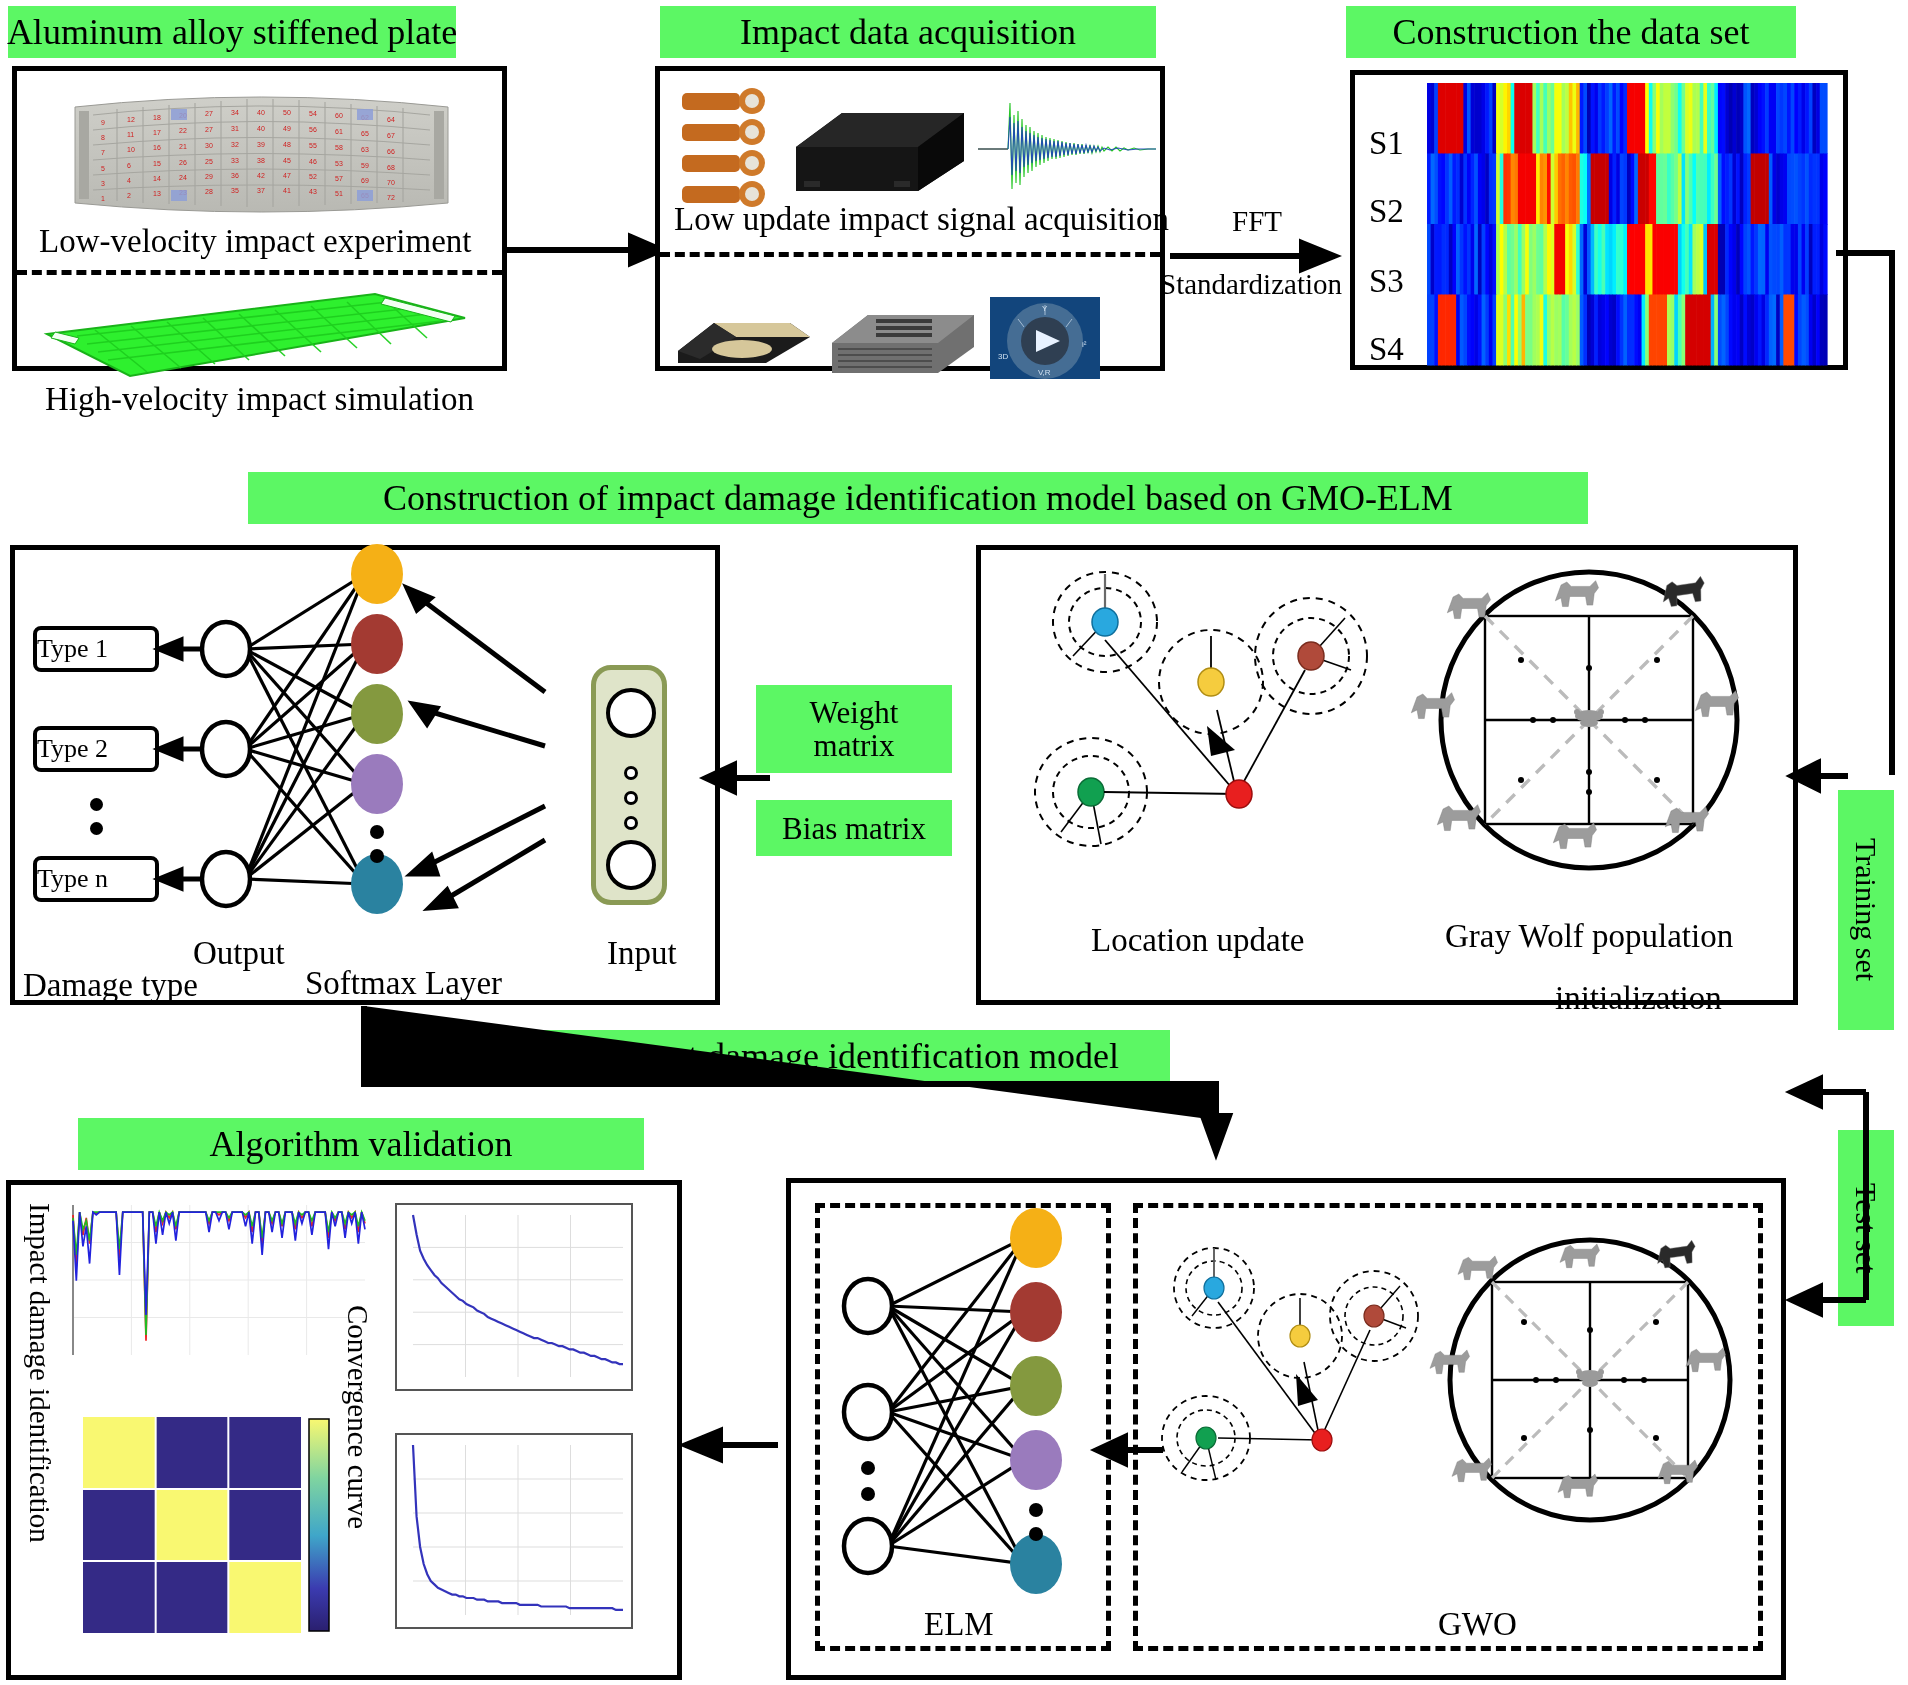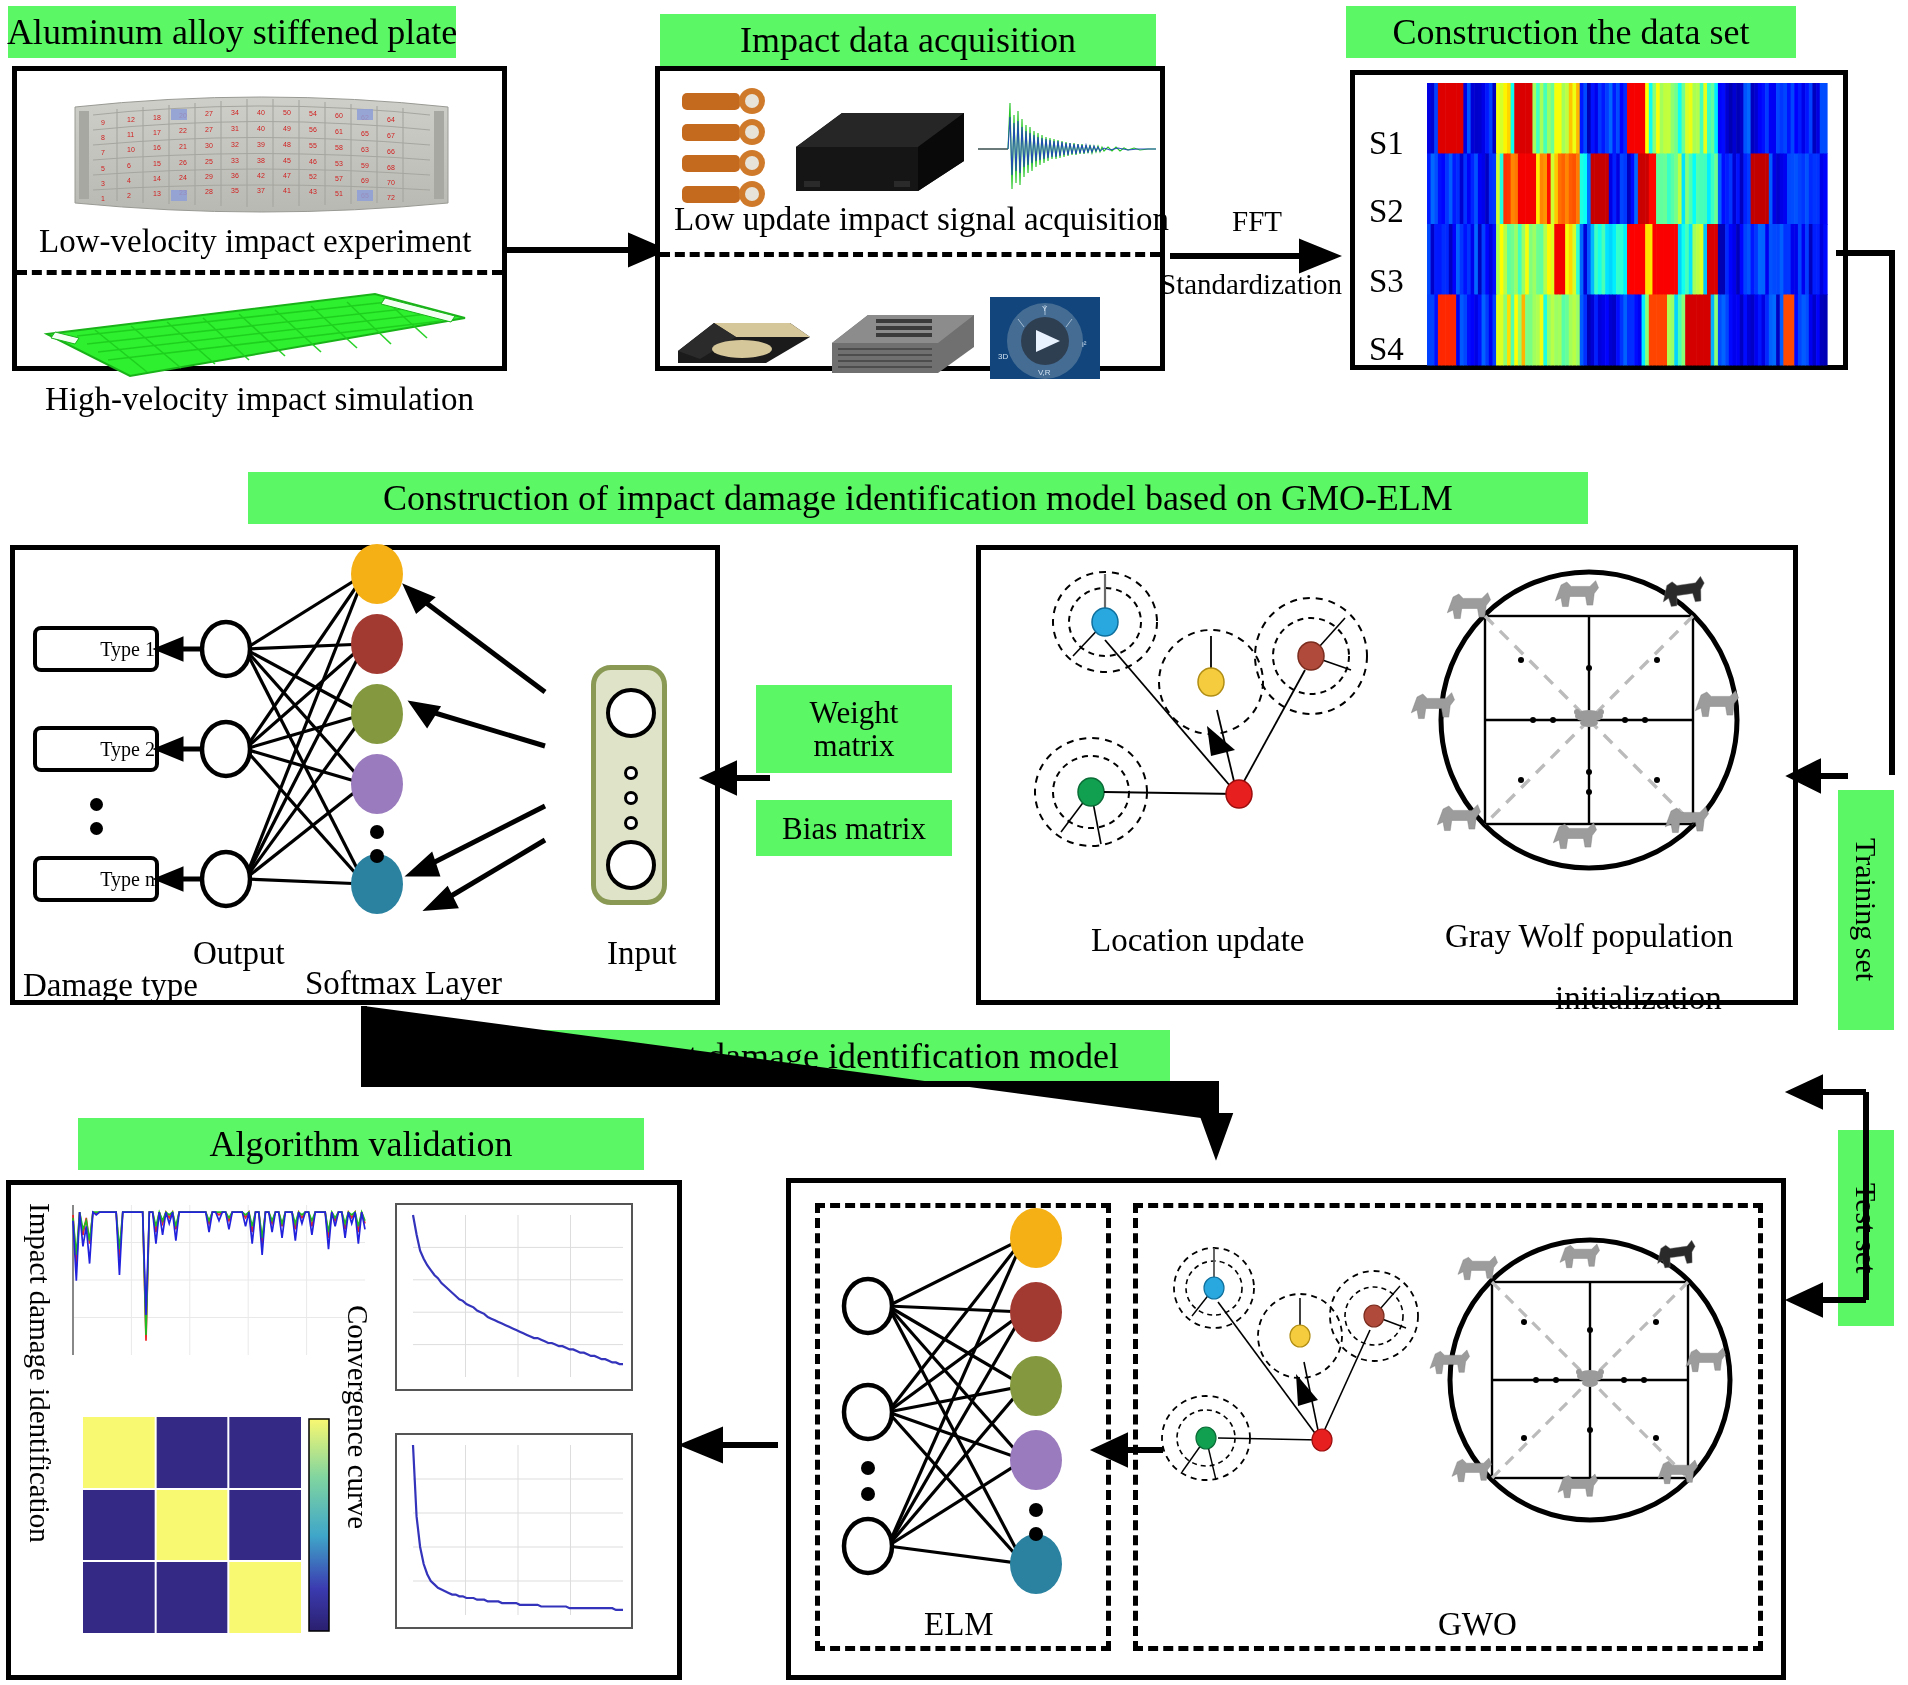--- a/index.html
+++ b/index.html
@@ -26,22 +26,22 @@
   }
   
   .box { border:5px solid #000; background:#fff; }
   .box-thin { border:4px solid #000; background:#fff; }
   .dashbox { border:5px dashed #000; }
   .label { font-size:33px; color:#000; white-space:nowrap; }
   .label.sm { font-size:29px; }
   .label.vert { writing-mode:vertical-rl; }
   .typebox {
     border:4px solid #000; background:#fff; border-radius:8px;
-    display:flex; align-items:center; justify-content:flex-end;
-    font-size:20px;
+    display:flex; align-items:center; justify-content:flex-start;
+    font-size:26px;
   }
   .dots-v { display:flex; flex-direction:column; gap:11px; align-items:center; }
   .dot-sm { width:13px; height:13px; background:#000; border-radius:50%; }
   svg { display:block; overflow:visible; }
 </style>
 </head>
 <body>
 
 <div class="abs banner" style="left:8px; top:6px; width:448px; height:52px;">
   <span>Aluminum alloy stiffened plate</span>
@@ -193,21 +193,21 @@
 
 <div class="abs" style="left:505px; top:230px;">
   <svg width="160" height="40">
       <g stroke="#000" stroke-width="6" fill="#000">
     <line x1="0" y1="20" x2="130" y2="20"></line>
         <polygon points="126,7 156,20 126,33"></polygon>
   </g>
     </svg>
 </div>
 
-<div class="abs banner" style="left:660px; top:6px; width:496px; height:52px;margin-top:8px;">
+<div class="abs banner" style="left:660px; top:6px; width:496px; height:52px;">
   <span>Impact data acquisition</span>
 </div>
 
 <div class="abs box" style="left:655px; top:66px; width:510px; height:305px;">
 
   <div class="abs" style="left:20px; top:16px;">
     <svg width="98" height="122">
       <g>
         <rect x="2" y="6" width="58" height="17" rx="5" fill="#c46a1f"></rect>
           <circle cx="72" cy="14" r="13" fill="#cf7a2a"></circle>

